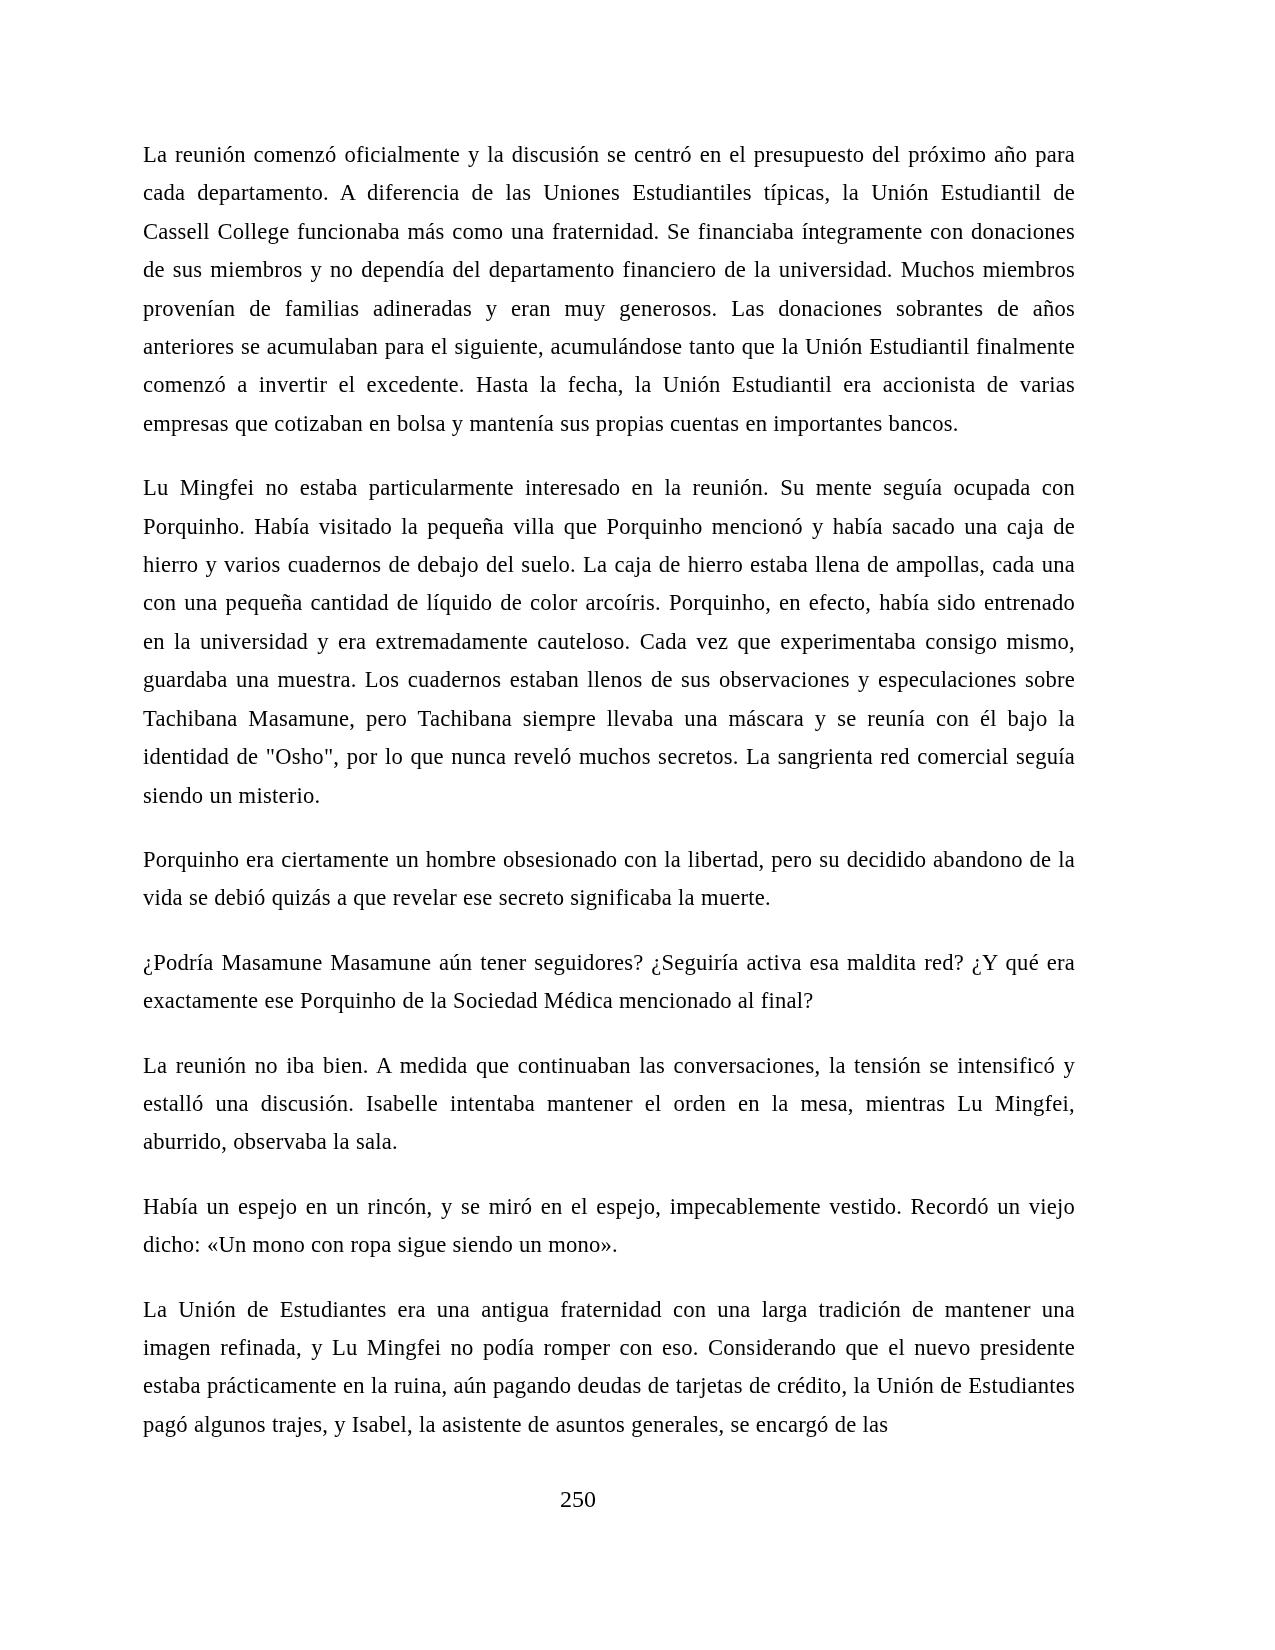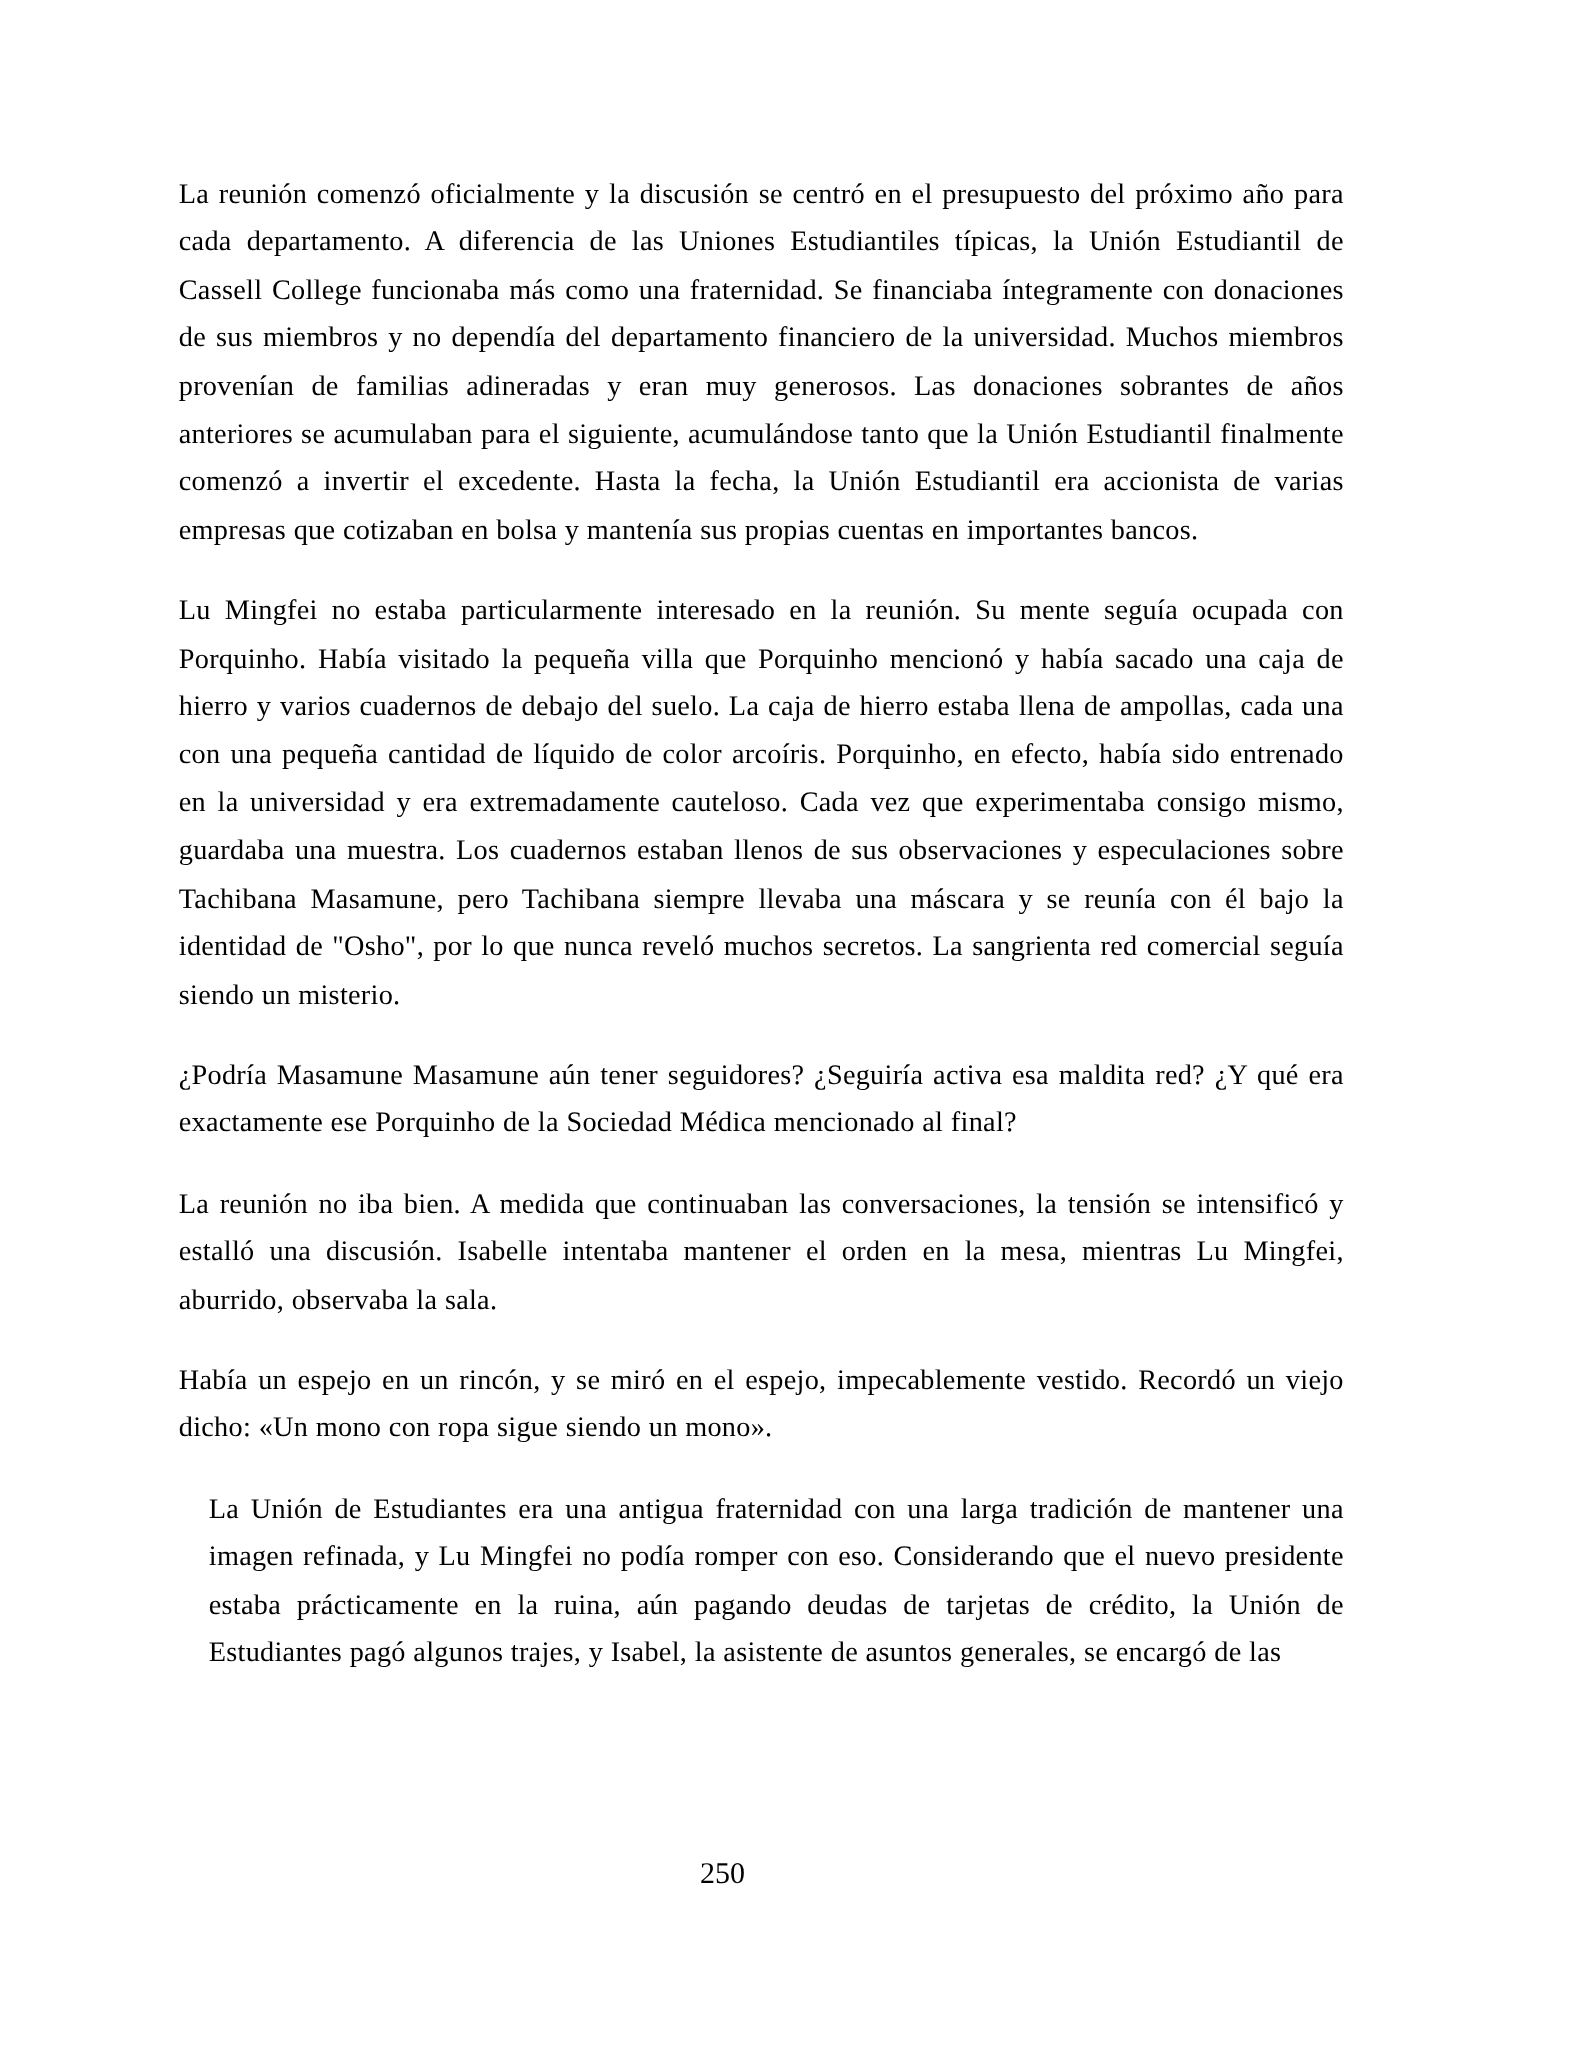--- a/index.html
+++ b/index.html
@@ -37,21 +37,20 @@
     text-align: justify;
     text-justify: inter-word;
     hyphens: none;
     -webkit-hyphens: none;
     letter-spacing: 0.01em;
     word-spacing: 0.01em;
     color: #000000;
   }
   p.para:last-of-type {
     margin-bottom: 0;
-    margin-left: 24px;
   }
   
   p.para.tail {
     text-align: justify;
   }
   .page-number {
     position: absolute;
     left: 0;
     right: 0;
     top: 1487px;
@@ -63,20 +62,21 @@
   }
 </style>
 </head>
 <body>
 
 <div class="page">
 
   <div class="content">
     <p class="para">La reunión comenzó oficialmente y la discusión se centró en el presupuesto del próximo año para cada departamento. A diferencia de las Uniones Estudiantiles típicas, la Unión Estudiantil de Cassell College funcionaba más como una fraternidad. Se financiaba íntegramente con donaciones de sus miembros y no dependía del departamento financiero de la universidad. Muchos miembros provenían de familias adineradas y eran muy generosos. Las donaciones sobrantes de años anteriores se acumulaban para el siguiente, acumulándose tanto que la Unión Estudiantil finalmente comenzó a invertir el excedente. Hasta la fecha, la Unión Estudiantil era accionista de varias empresas que cotizaban en bolsa y mantenía sus propias cuentas en importantes bancos.</p>
     <p class="para">Lu Mingfei no estaba particularmente interesado en la reunión. Su mente seguía ocupada con Porquinho. Había visitado la pequeña villa que Porquinho mencionó y había sacado una caja de hierro y varios cuadernos de debajo del suelo. La caja de hierro estaba llena de ampollas, cada una con una pequeña cantidad de líquido de color arcoíris. Porquinho, en efecto, había sido entrenado en la universidad y era extremadamente cauteloso. Cada vez que experimentaba consigo mismo, guardaba una muestra. Los cuadernos estaban llenos de sus observaciones y especulaciones sobre Tachibana Masamune, pero Tachibana siempre llevaba una máscara y se reunía con él bajo la identidad de "Osho", por lo que nunca reveló muchos secretos. La sangrienta red comercial seguía siendo un misterio.</p>
+    <p class="para">Porquinho era ciertamente un hombre obsesionado con la libertad, pero su decidido abandono de la vida se debió quizás a que revelar ese secreto significaba la muerte.</p>
     <p class="para">¿Podría Masamune Masamune aún tener seguidores? ¿Seguiría activa esa maldita red? ¿Y qué era exactamente ese Porquinho de la Sociedad Médica mencionado al final?</p>
     <p class="para">La reunión no iba bien. A medida que continuaban las conversaciones, la tensión se intensificó y estalló una discusión. Isabelle intentaba mantener el orden en la mesa, mientras Lu Mingfei, aburrido, observaba la sala.</p>
     <p class="para">Había un espejo en un rincón, y se miró en el espejo, impecablemente vestido. Recordó un viejo dicho: «Un mono con ropa sigue siendo un mono».</p>
     <p class="para tail">La Unión de Estudiantes era una antigua fraternidad con una larga tradición de mantener una imagen refinada, y Lu Mingfei no podía romper con eso. Considerando que el nuevo presidente estaba prácticamente en la ruina, aún pagando deudas de tarjetas de crédito, la Unión de Estudiantes pagó algunos trajes, y Isabel, la asistente de asuntos generales, se encargó de las</p>
   </div>
 
   <div class="page-number">250</div>
 
 </div>
 

